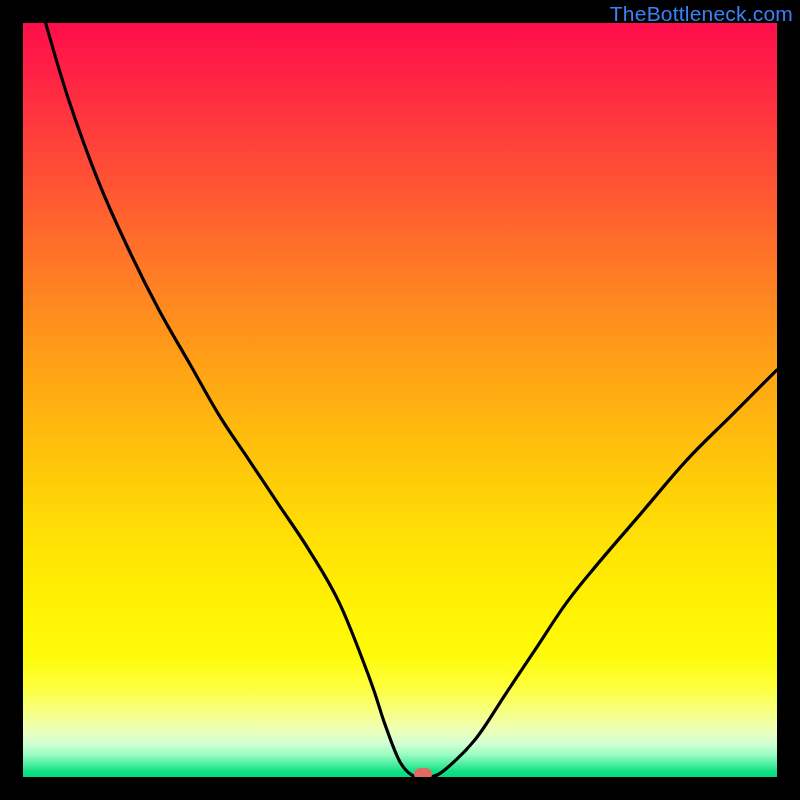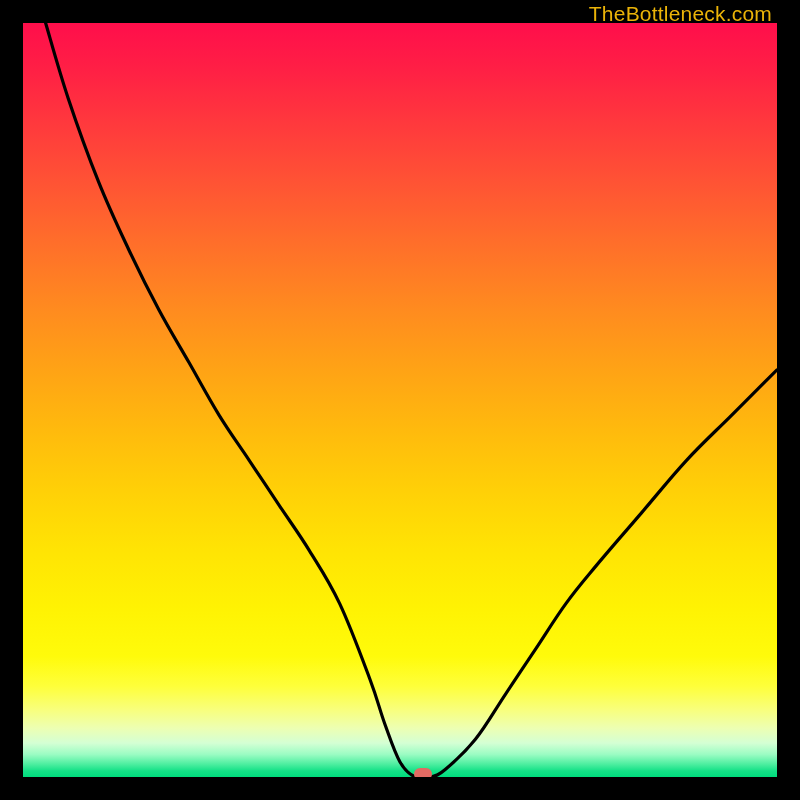--- a/index.html
+++ b/index.html
@@ -13,22 +13,22 @@
   }
   .frame {
     position: relative;
     width: 800px;
     height: 800px;
     background: #000;
   }
   .watermark {
     position: absolute;
     top: 2px;
-    right: 28px;
-    color: #eab308;
+    right: 7px;
+    color: #3b82f6;
     font-size: 21px;
     font-weight: 500;
     letter-spacing: 0.2px;
     z-index: 10;
   }
   .plot {
     position: absolute;
     left: 23px;
     top: 23px;
     width: 754px;

